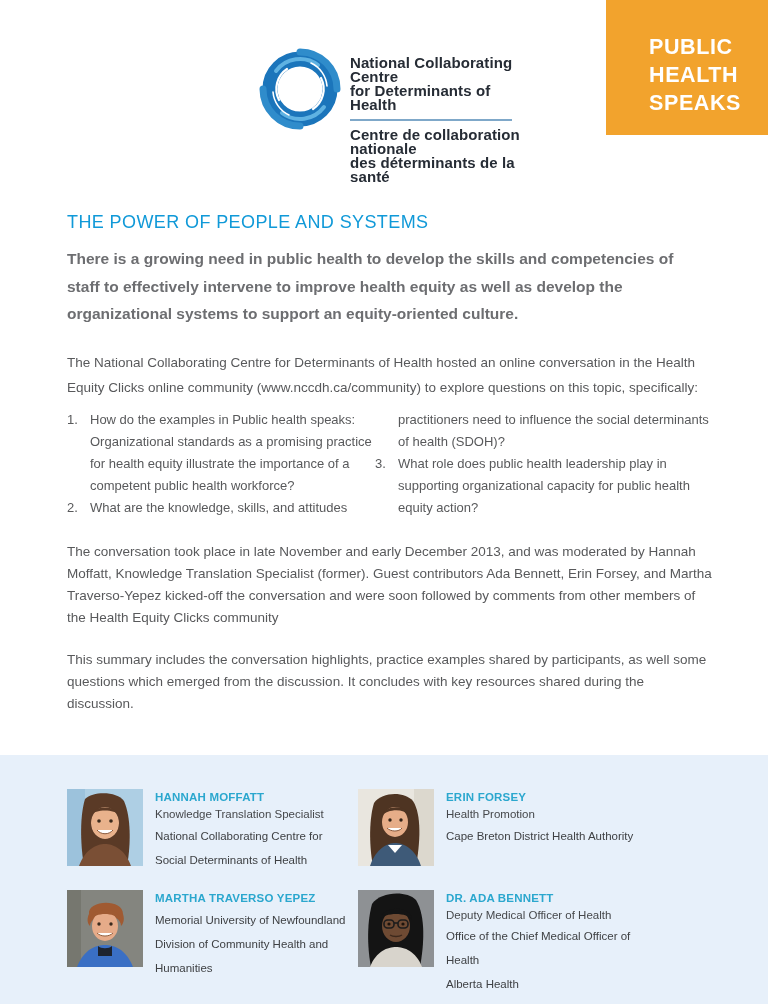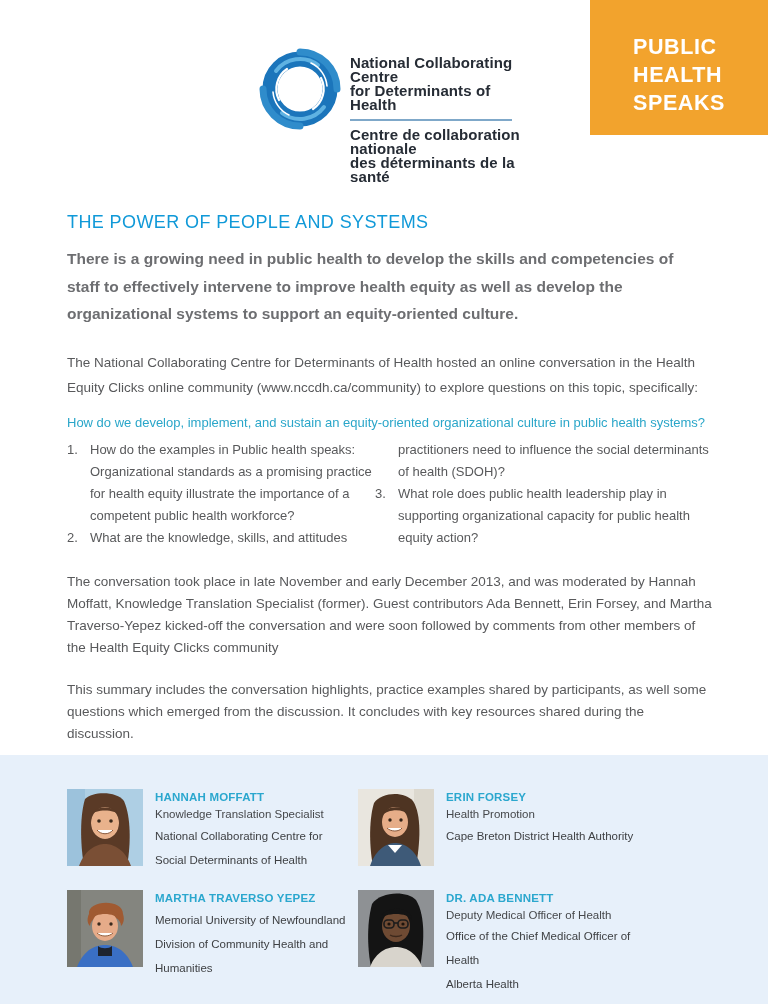--- a/index.html
+++ b/index.html
@@ -10,21 +10,21 @@
     background:#ffffff; overflow:hidden;
   }
 
   
   .logo-icon { position:absolute; left:256px; top:45px; width:88px; height:88px; }
   .logo-text { position:absolute; left:350px; top:56px; width:175px; }
   .logo-en, .logo-fr { font-size:15px; font-weight:bold; color:#262c35; line-height:14px; letter-spacing:0.1px; }
   .logo-divider { width:162px; height:2px; background:#7fa8c9; margin:7px 0 7px 0; }
 
   .banner {
-    position:absolute; right:0; top:0; width:178px; height:135px;
+    position:absolute; right:0; top:0; width:162px; height:135px;
     background:#F2A32D; color:#ffffff;
   }
   .banner-inner { padding:33px 0 0 43px; font-weight:bold; font-size:21.5px; line-height:28px; letter-spacing:0.6px; }
 
   
   .article { position:absolute; left:67px; top:212px; width:645px; }
   .title { font-size:18px; font-weight:normal; color:#1099D8; letter-spacing:0.4px; }
   .lead {
     margin-top:12px; width:625px;
     font-size:15.5px; line-height:27.5px; font-weight:600; color:#6D6E71;
@@ -94,21 +94,20 @@
       <div>PUBLIC</div>
       <div>HEALTH</div>
       <div>SPEAKS</div>
     </div>
   </div>
 
   <div class="article">
     <div class="title">THE POWER OF PEOPLE AND SYSTEMS</div>
     <div class="lead">There is a growing need in public health to develop the skills and competencies of staff to effectively intervene to improve health equity as well as develop the organizational systems to support an equity-oriented culture.</div>
     <div class="intro">The National Collaborating Centre for Determinants of Health hosted an online conversation in the Health Equity Clicks online community (www.nccdh.ca/community) to explore questions on this topic, specifically:</div>
-    <div class="question">How do we develop, implement, and sustain an equity-oriented organizational culture in public health systems?</div>
 
     <div class="qlist">
       <div class="qcol1">
         <div class="qitem">
           <span class="qnum">1.</span>
           <span class="qtext">How do the examples in Public health speaks: Organizational standards as a promising practice for health equity illustrate the importance of a competent public health workforce?</span>
         </div>
         <div class="qitem">
           <span class="qnum">2.</span>
           <span class="qtext">What are the knowledge, skills, and attitudes</span>

